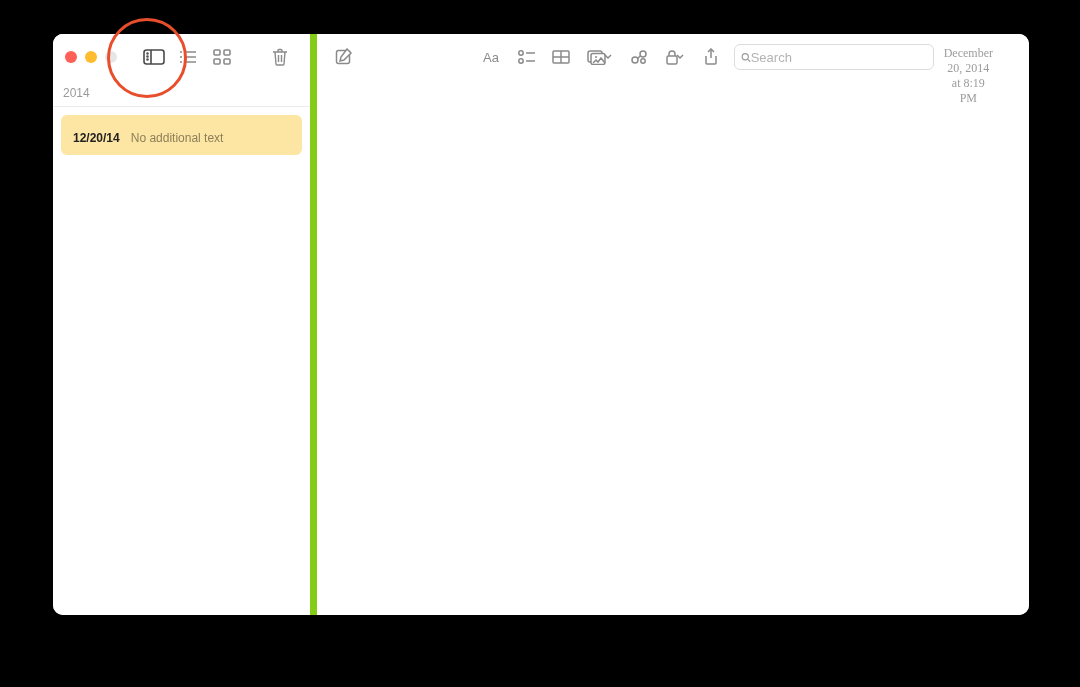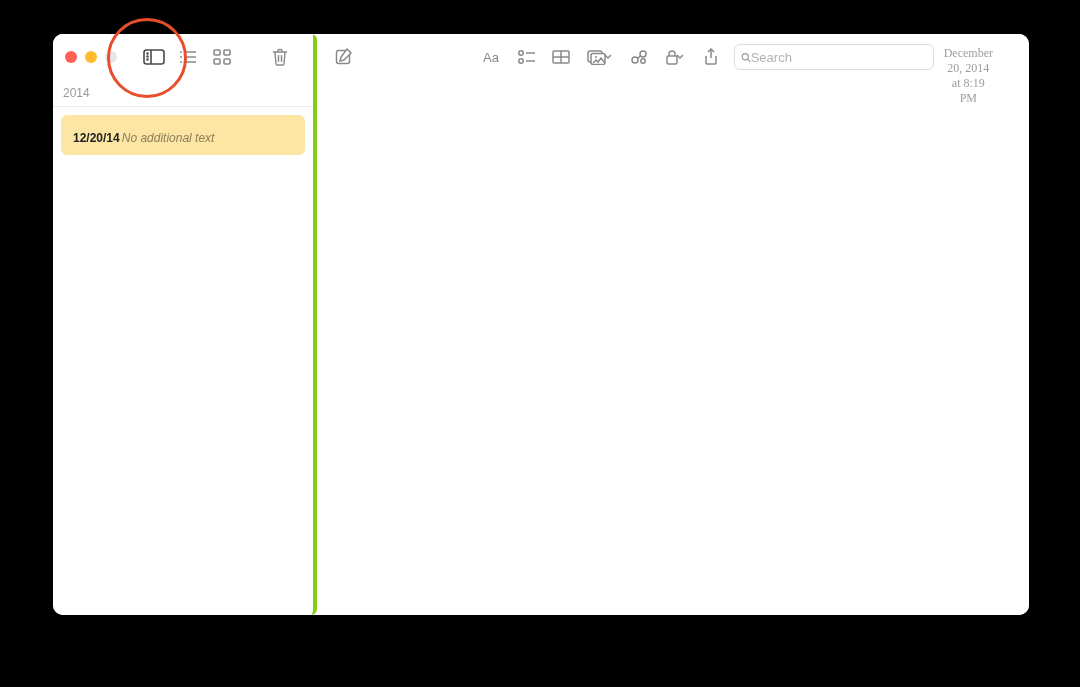--- a/index.html
+++ b/index.html
@@ -23,25 +23,24 @@
       height: 581px;
       background: #ffffff;
       border-radius: 10px;
       box-shadow: 0 10px 40px rgba(0,0,0,0.5);
       overflow: hidden;
       display: flex;
       flex-direction: row;
     }
     .left-col {
       width: 280px;
-      border-right: 4px solid #84cc16;
+      border-right: 7px solid #84cc16;
       display: flex;
       flex-direction: column;
       background: #fff;
-      border-radius: 6px;
     }
     .right-col {
       flex: 1;
       display: flex;
       flex-direction: row;
       background: #fff;
     }
     .toolbar-left {
       height: 46px;
       display: flex;
@@ -101,31 +100,30 @@
       padding: 10px 12px;
       cursor: pointer;
     }
     .note-card .title-line {
       font-size: 10px;
       margin-bottom: 6px;
       color: #333;
     }
     .note-card .meta-line {
       display: flex;
-      gap: 2px;
+      gap: 11px;
       font-size: 12px;
       align-items: flex-end;
     }
     .note-card .date {
       font-weight: 600;
       color: #222;
     }
     .note-card .preview {
       color: #8c7e59;
-      font-style: italic;
     }
 
     .editor-date {
       text-align: center;
       color: #9c9c9c;
       font-size: 12px;
       padding: 12px 0 2px 0;
       font-family: Liberation Serif, serif;
     }
     .editor-body {

